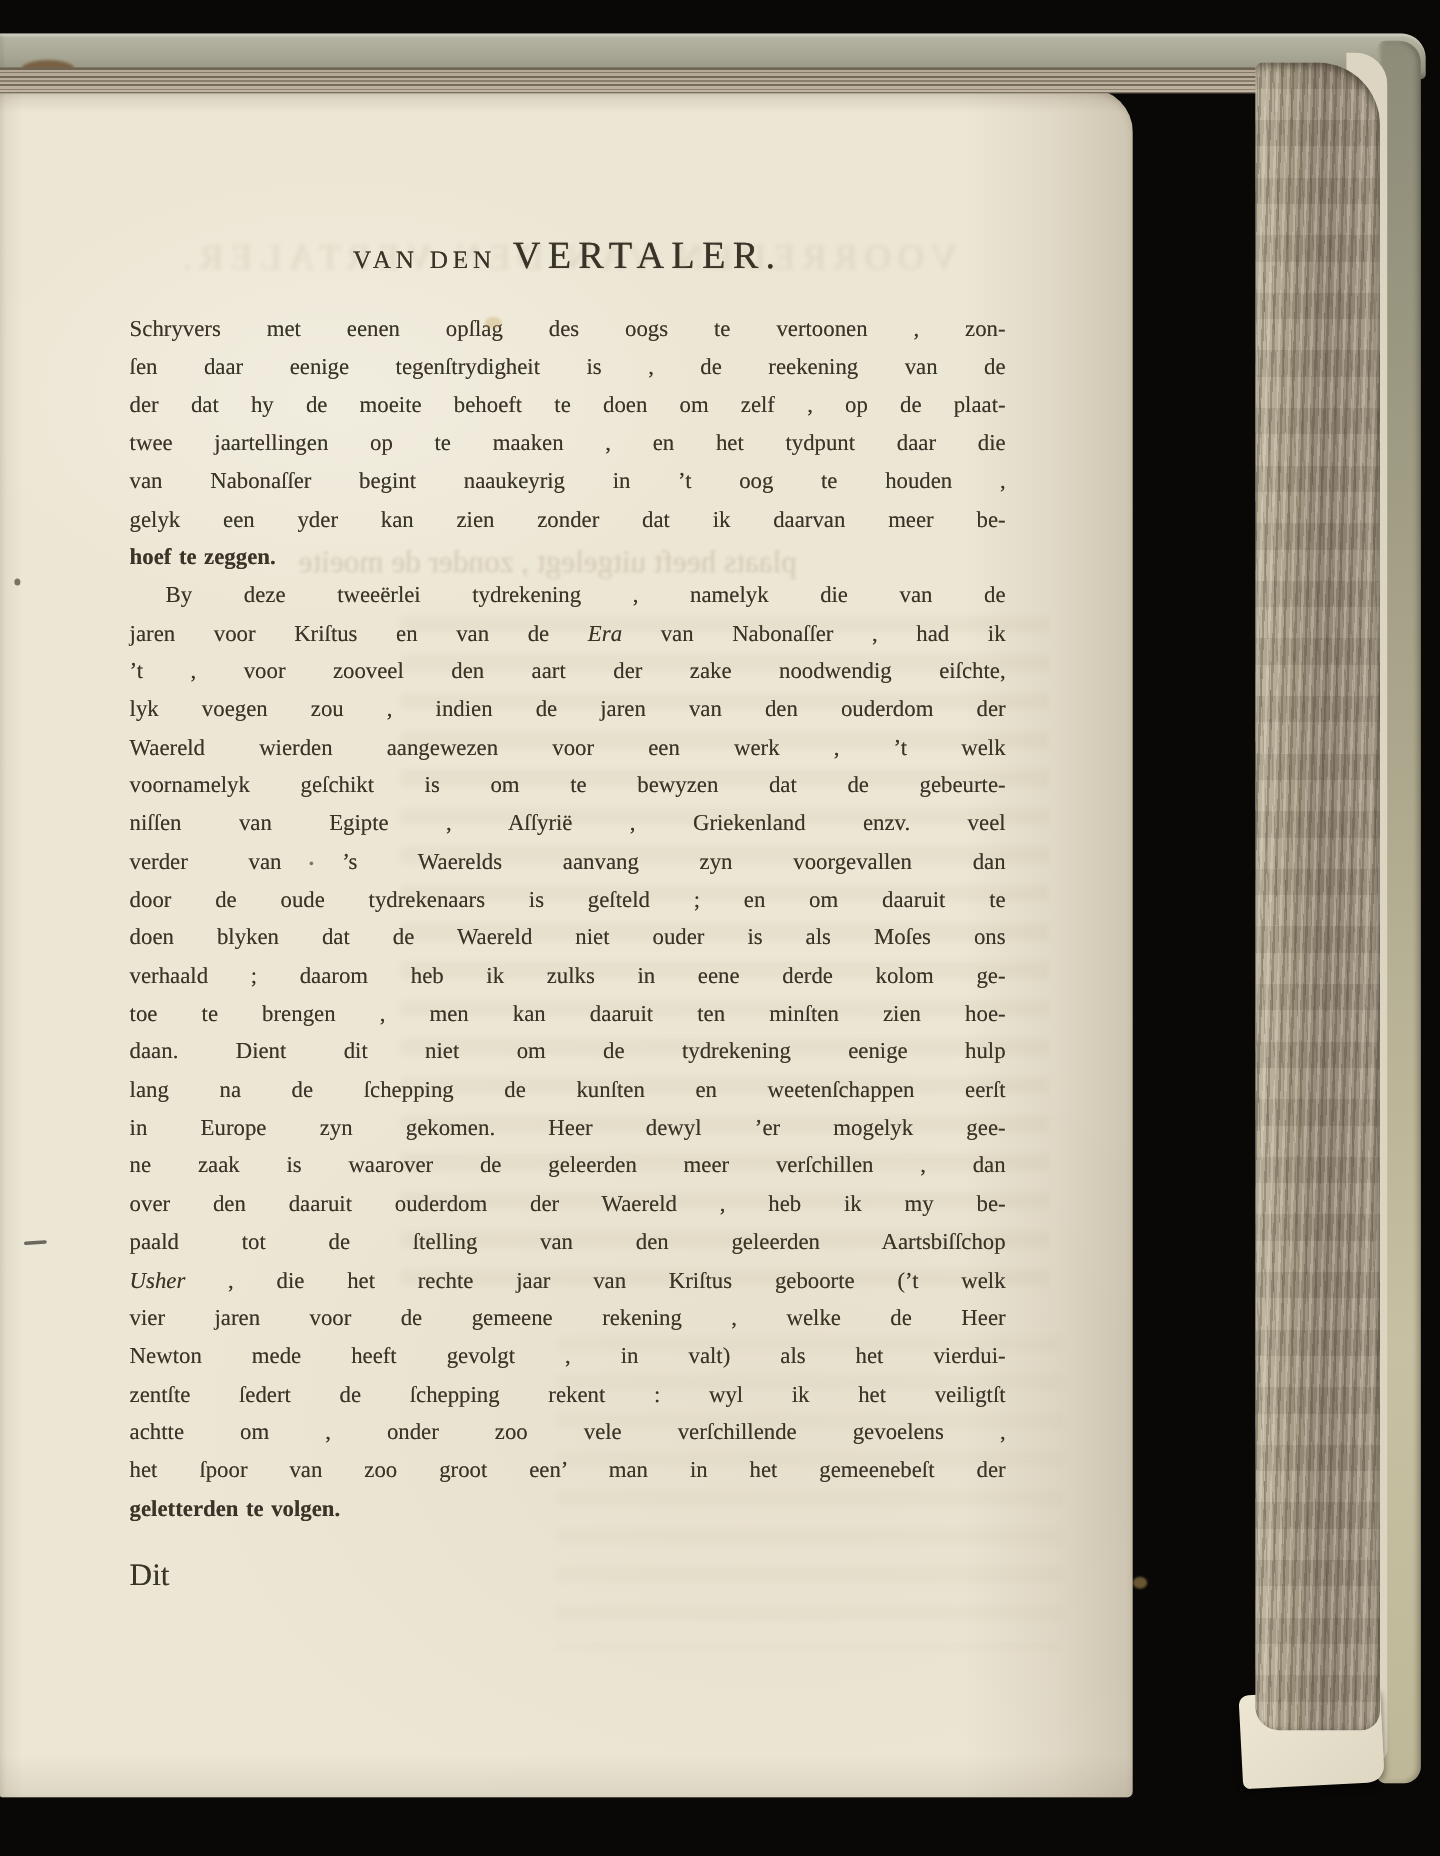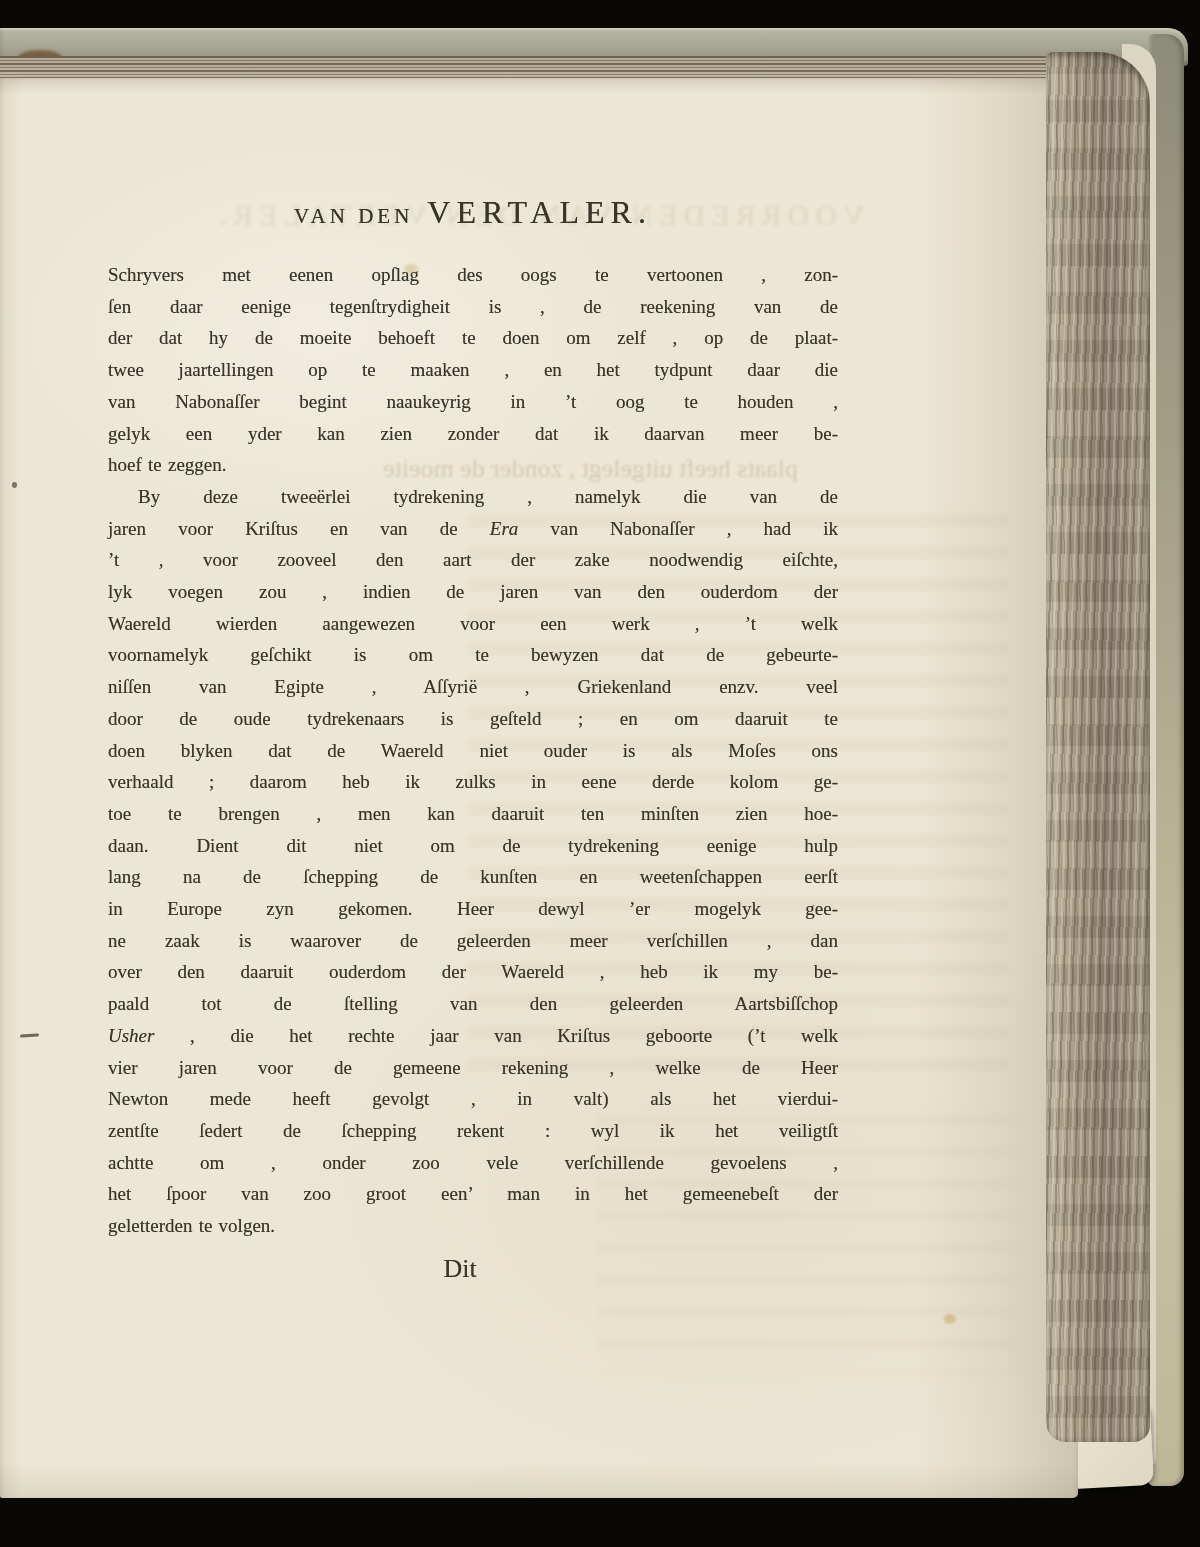--- a/index.html
+++ b/index.html
@@ -59,21 +59,21 @@
   .fore-edge-top{
     position:absolute;left:0;top:56px;width:1110px;height:22px;
     border-radius:0 30px 6px 0;
     background:
       repeating-linear-gradient(180deg, rgba(70,58,45,.45) 0 2px, rgba(212,202,182,.5) 2px 4px, rgba(110,96,76,.42) 4px 5px, rgba(236,229,211,.35) 5px 7px),
       linear-gradient(180deg,#8f8471,#a89d89);
   }
 
   
   .page{
-    position:absolute;left:0;top:74px;width:1078px;height:1424px;
+    position:absolute;left:0;top:74px;width:944px;height:1424px;
     border-radius:0 36px 5px 2px;
     background:
       radial-gradient(ellipse 520px 320px at 30% 18%, rgba(255,255,250,.28), transparent 62%),
       radial-gradient(ellipse 720px 520px at 68% 78%, rgba(124,104,72,.05), transparent 70%),
       linear-gradient(90deg, rgba(105,92,70,.10) 0, transparent 2%),
       linear-gradient(90deg, transparent 85%, rgba(118,102,78,.10) 93%, rgba(118,102,78,.26) 100%),
       linear-gradient(180deg, rgba(100,88,66,.20) 0, transparent 1.4%),
       linear-gradient(0deg, rgba(100,88,66,.12) 0, transparent 2.5%),
       #ece6d4;
     box-shadow:inset 0 3px 5px rgba(120,105,80,.25);
@@ -128,25 +128,25 @@
   }
   .body-lines{
     font-size:19px;line-height:31.7px;
     word-spacing:1.5px;
     text-shadow:0 0 .4px rgba(58,52,40,.55);
   }
   .line{
     text-align:justify;text-align-last:justify;
     white-space:nowrap;
   }
-  .line.last{text-align-last:left;}
+  .line.last{text-align-last:left;font-weight:bold;}
   .line.indent{text-indent:30px;}
   .line i{font-style:italic;}
   .catchword{
-    margin-top:12px;text-align:center;padding-right:26px;
+    margin-top:24px;text-align:left;padding-right:26px;
     font-size:26px;text-shadow:0 0 .4px rgba(58,52,40,.55);
   }
 </style>
 </head>
 <body>
 
 <div class="scene">
 
   <div class="cover-top"></div>
   <div class="cover-right"></div>
@@ -175,20 +175,21 @@
           <div class="line">van Nabonaſſer begint naaukeyrig in ’t oog te houden ,</div>
           <div class="line">gelyk een yder kan zien zonder dat ik daarvan meer be-</div>
           <div class="line last">hoef te zeggen.</div>
           <div class="line indent">By deze tweeërlei tydrekening , namelyk die van de</div>
           <div class="line">jaren voor Kriſtus en van de <i>Era</i> van Nabonaſſer , had ik</div>
           <div class="line">’t , voor zooveel den aart der zake noodwendig eiſchte,</div>
           <div class="line">lyk voegen zou , indien de jaren van den ouderdom der</div>
           <div class="line">Waereld wierden aangewezen voor een werk , ’t welk</div>
           <div class="line">voornamelyk geſchikt is om te bewyzen dat de gebeurte-</div>
           <div class="line">niſſen van Egipte , Aſſyrië , Griekenland enzv. veel</div>
+          <div class="line">verder van ’s Waerelds aanvang zyn voorgevallen dan</div>
           <div class="line">door de oude tydrekenaars is geſteld ; en om daaruit te</div>
           <div class="line">doen blyken dat de Waereld niet ouder is als Moſes ons</div>
           <div class="line">verhaald ; daarom heb ik zulks in eene derde kolom ge-</div>
           <div class="line">toe te brengen , men kan daaruit ten minſten zien hoe-</div>
           <div class="line">daan. Dient dit niet om de tydrekening eenige hulp</div>
           <div class="line">lang na de ſchepping de kunſten en weetenſchappen eerſt</div>
           <div class="line">in Europe zyn gekomen. Heer dewyl ’er mogelyk gee-</div>
           <div class="line">ne zaak is waarover de geleerden meer verſchillen , dan</div>
           <div class="line">over den daaruit ouderdom der Waereld , heb ik my be-</div>
           <div class="line">paald tot de ſtelling van den geleerden Aartsbiſſchop</div>

